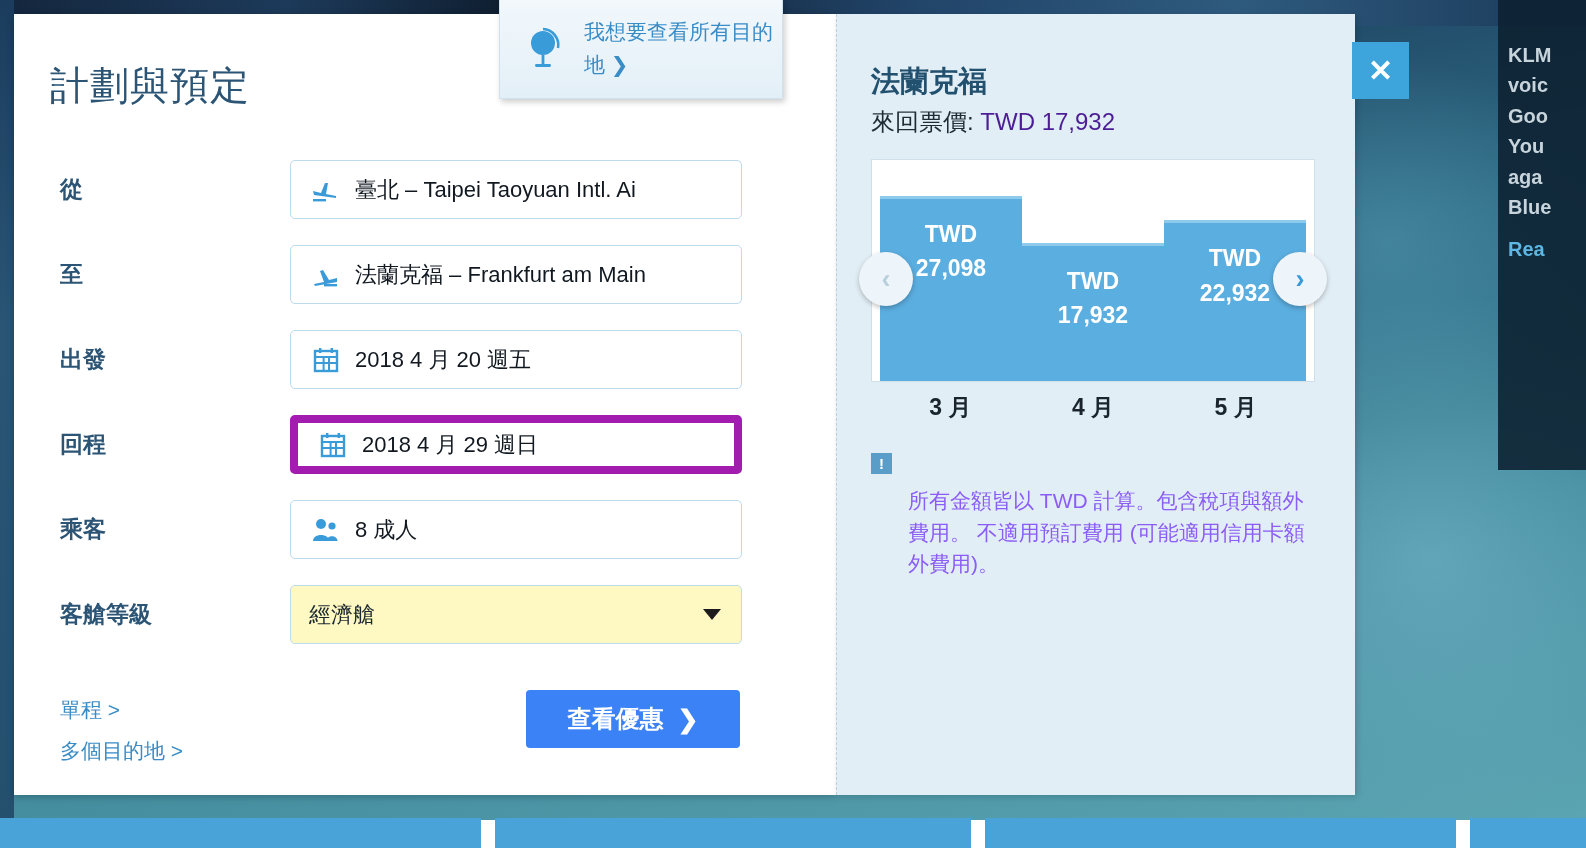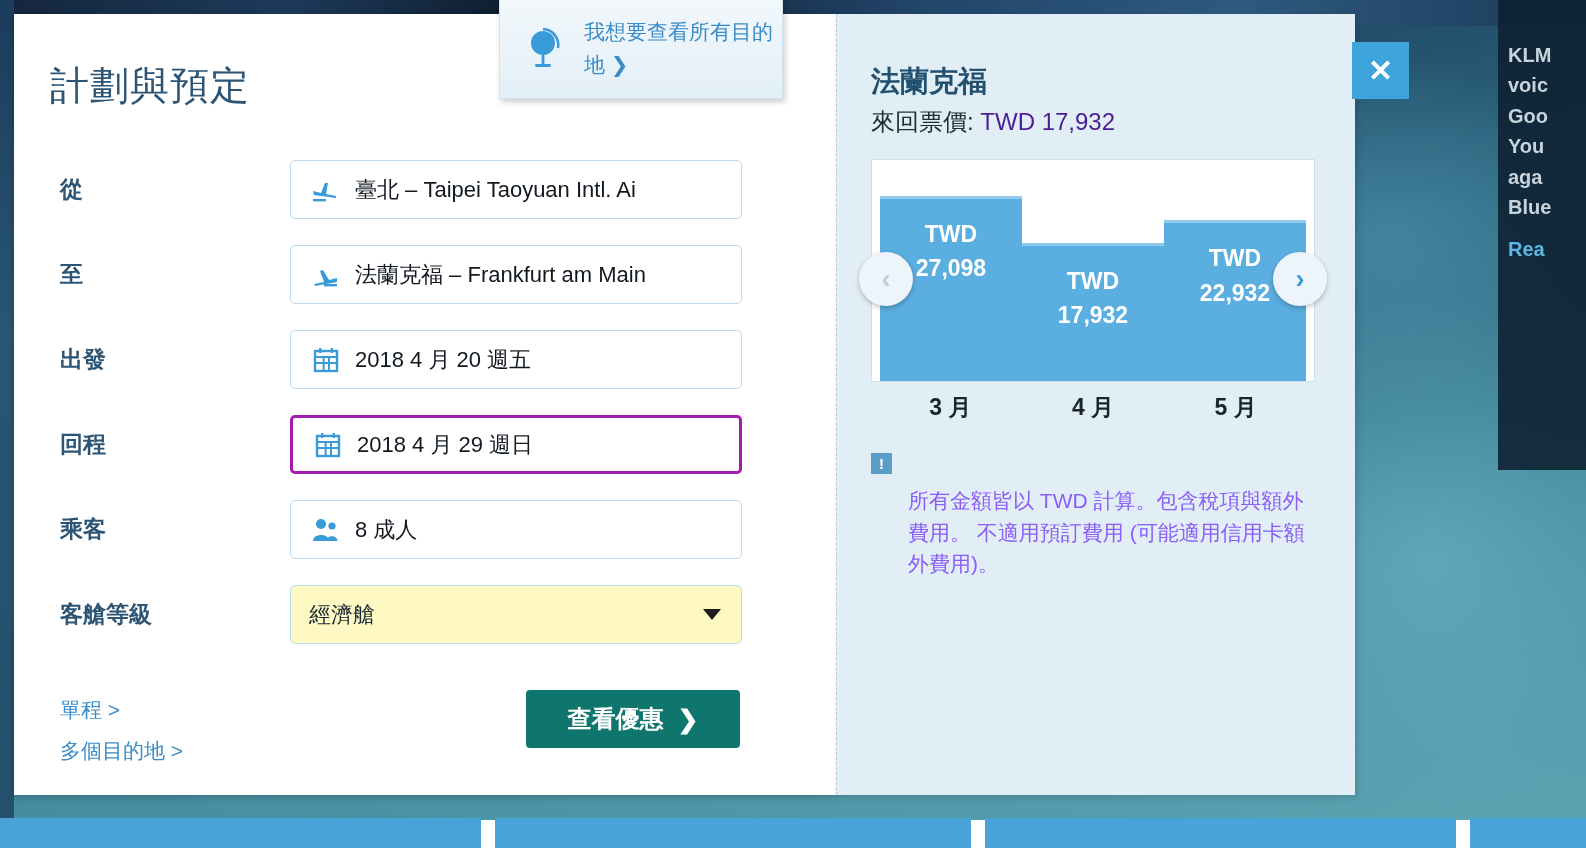--- a/index.html
+++ b/index.html
@@ -121,21 +121,21 @@
     width: 452px; height: 59px;
     border: 1px solid #bcdcee;
     border-radius: 5px;
     background: #ffffff;
     display: flex;
     align-items: center;
     padding-left: 18px;
     cursor: pointer;
   }
   .field.focused {
-    border: 3px solid #a21caf;
+    border: 8px solid #a21caf;
   }
   .field .ico {
     width: 34px; height: 30px;
     margin-right: 12px;
     flex: 0 0 auto;
     display: flex; align-items: center; justify-content: center;
   }
   .field .val {
     color: #111820;
     font-size: 22px;
@@ -163,21 +163,21 @@
     color: #3a8cc6;
     font-size: 21px;
     line-height: 1.95;
     cursor: pointer;
     display: block;
   }
   .search-btn {
     position: absolute;
     left: 512px; top: 676px;
     width: 214px; height: 58px;
-    background: #0f766e;
+    background: #3b82f6;
     border: none;
     border-radius: 4px;
     color: #ffffff;
     font-size: 24px;
     font-weight: bold;
     cursor: pointer;
     display: flex; align-items: center; justify-content: center;
     gap: 14px;
     font-family: "Liberation Sans", sans-serif;
   }

